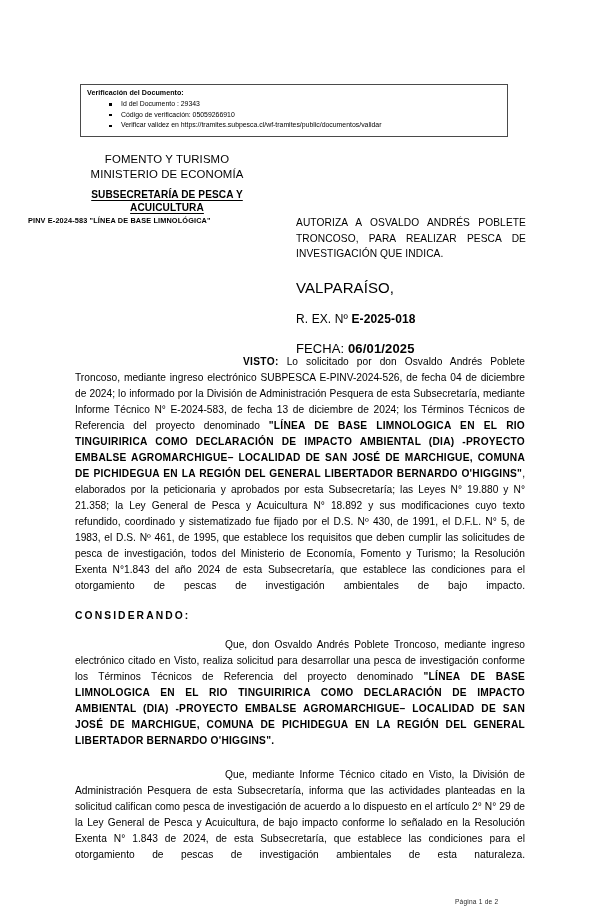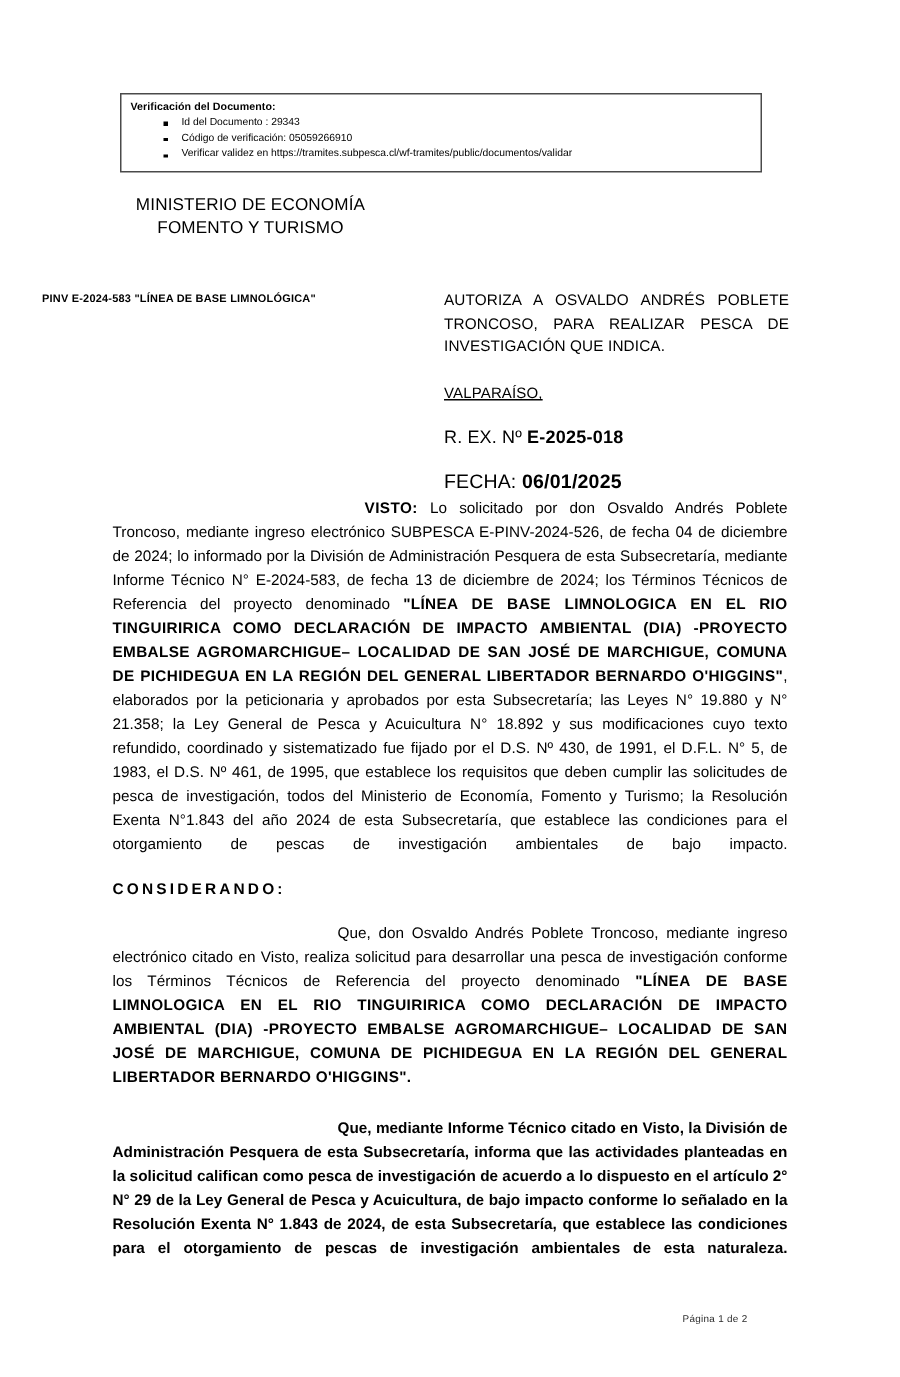--- a/index.html
+++ b/index.html
@@ -13,20 +13,21 @@
     position: relative;
     font-family: "Liberation Sans", sans-serif;
     color: #000000;
     overflow: hidden;
   }
 
   .page {
     position: absolute;
     inset: 0;
     background: #ffffff;
+    margin-top: 22px;
   }
 
   
   .verif-box {
     position: absolute;
     left: 80px;
     top: 62px;
     width: 428px;
     box-sizing: border-box;
     border: 1px solid #4a4a4a;
@@ -107,23 +108,22 @@
   }
   .subject {
     font-size: 10.2px;
     line-height: 1.53;
     text-align: justify;
     text-align-last: left;
     letter-spacing: 0.1px;
   }
   .place {
     margin-top: 17px;
-    font-size: 10px;
-    letter-spacing: 0.1px;
-    text-decoration: underline;
+    font-size: 15px;
+    letter-spacing: 0.1px;
   }
   .resol {
     margin-top: 16px;
     font-size: 12px;
     letter-spacing: 0.1px;
   }
   .resol b, .fecha b {
     font-weight: bold;
     letter-spacing: 0.15px;
   }
@@ -191,22 +191,26 @@
   <div class="verif-box">
     <div class="verif-title">Verificación del Documento:</div>
     <ul class="verif-list">
       <li>Id del Documento : 29343</li>
       <li>Código de verificación: 05059266910</li>
       <li>Verificar validez en https://tramites.subpesca.cl/wf-tramites/public/documentos/validar</li>
     </ul>
   </div>
 
   <div class="masthead">
+    <div class="mh-line">FOMENTO Y TURISMO</div>
     <div class="mh-line">MINISTERIO DE ECONOMÍA</div>
-    <div class="mh-line">FOMENTO Y TURISMO</div>
+    <div class="mh-sub">
+      <span>SUBSECRETARÍA DE PESCA Y</span><br>
+      <span>ACUICULTURA</span>
+    </div>
     <div class="mh-code">PINV E-2024-583 "LÍNEA DE BASE LIMNOLÓGICA"</div>
   </div>
 
   <div class="rightcol">
     <div class="subject">AUTORIZA A OSVALDO ANDRÉS POBLETE TRONCOSO, PARA REALIZAR PESCA DE INVESTIGACIÓN QUE INDICA.</div>
     <div class="place">VALPARAÍSO,</div>
     <div class="resol">
       <span>R. EX. Nº </span><b>E-2025-018</b>
     </div>
     <div class="fecha">
@@ -219,21 +223,21 @@
     <p class="para">
       <span class="ind"></span><span class="lead">VISTO:</span><span> Lo solicitado por don Osvaldo Andrés Poblete Troncoso, mediante ingreso electrónico SUBPESCA E-PINV-2024-526, de fecha 04 de diciembre de 2024; lo informado por la División de Administración Pesquera de esta Subsecretaría, mediante Informe Técnico N° E-2024-583, de fecha 13 de diciembre de 2024; los Términos Técnicos de Referencia del proyecto denominado </span><b>"LÍNEA DE BASE LIMNOLOGICA EN EL RIO TINGUIRIRICA COMO DECLARACIÓN DE IMPACTO AMBIENTAL (DIA) -PROYECTO EMBALSE AGROMARCHIGUE– LOCALIDAD DE SAN JOSÉ DE MARCHIGUE, COMUNA DE PICHIDEGUA EN LA REGIÓN DEL GENERAL LIBERTADOR BERNARDO O'HIGGINS"</b><span>, elaborados por la peticionaria y aprobados por esta Subsecretaría; las Leyes N° 19.880 y N° 21.358; la Ley General de Pesca y Acuicultura N° 18.892 y sus modificaciones cuyo texto refundido, coordinado y sistematizado fue fijado por el D.S. Nº 430, de 1991, el D.F.L. N° 5, de 1983, el D.S. Nº 461, de 1995, que establece los requisitos que deben cumplir las solicitudes de pesca de investigación, todos del Ministerio de Economía, Fomento y Turismo; la Resolución Exenta N°1.843 del año 2024 de esta Subsecretaría, que establece las condiciones para el otorgamiento de pescas de investigación ambientales de bajo impacto.</span>
     </p>
 
     <div class="considerando">CONSIDERANDO:</div>
 
     <p class="para last-left">
       <span class="ind-sm"></span><span>Que, don Osvaldo Andrés Poblete Troncoso, mediante ingreso electrónico citado en Visto, realiza solicitud para desarrollar una pesca de investigación conforme los Términos Técnicos de Referencia del proyecto denominado </span><b>"LÍNEA DE BASE LIMNOLOGICA EN EL RIO TINGUIRIRICA COMO DECLARACIÓN DE IMPACTO AMBIENTAL (DIA) -PROYECTO EMBALSE AGROMARCHIGUE– LOCALIDAD DE SAN JOSÉ DE MARCHIGUE, COMUNA DE PICHIDEGUA EN LA REGIÓN DEL GENERAL LIBERTADOR BERNARDO O'HIGGINS".</b>
     </p>
 
-    <p class="para" style="margin-top:18px;font-weight:bold;">
+    <p class="para" style="margin-top:18px;">
       <span class="ind-sm"></span><span>Que, mediante Informe Técnico citado en Visto, la División de Administración Pesquera de esta Subsecretaría, informa que las actividades planteadas en la solicitud califican como pesca de investigación de acuerdo a lo dispuesto en el artículo 2° N° 29 de la Ley General de Pesca y Acuicultura, de bajo impacto conforme lo señalado en la Resolución Exenta N° 1.843 de 2024, de esta Subsecretaría, que establece las condiciones para el otorgamiento de pescas de investigación ambientales de esta naturaleza.</span>
     </p>
 
   </div>
 
   <div class="footer">Página 1 de 2</div>
 
 </div>
 
 </body></html>

